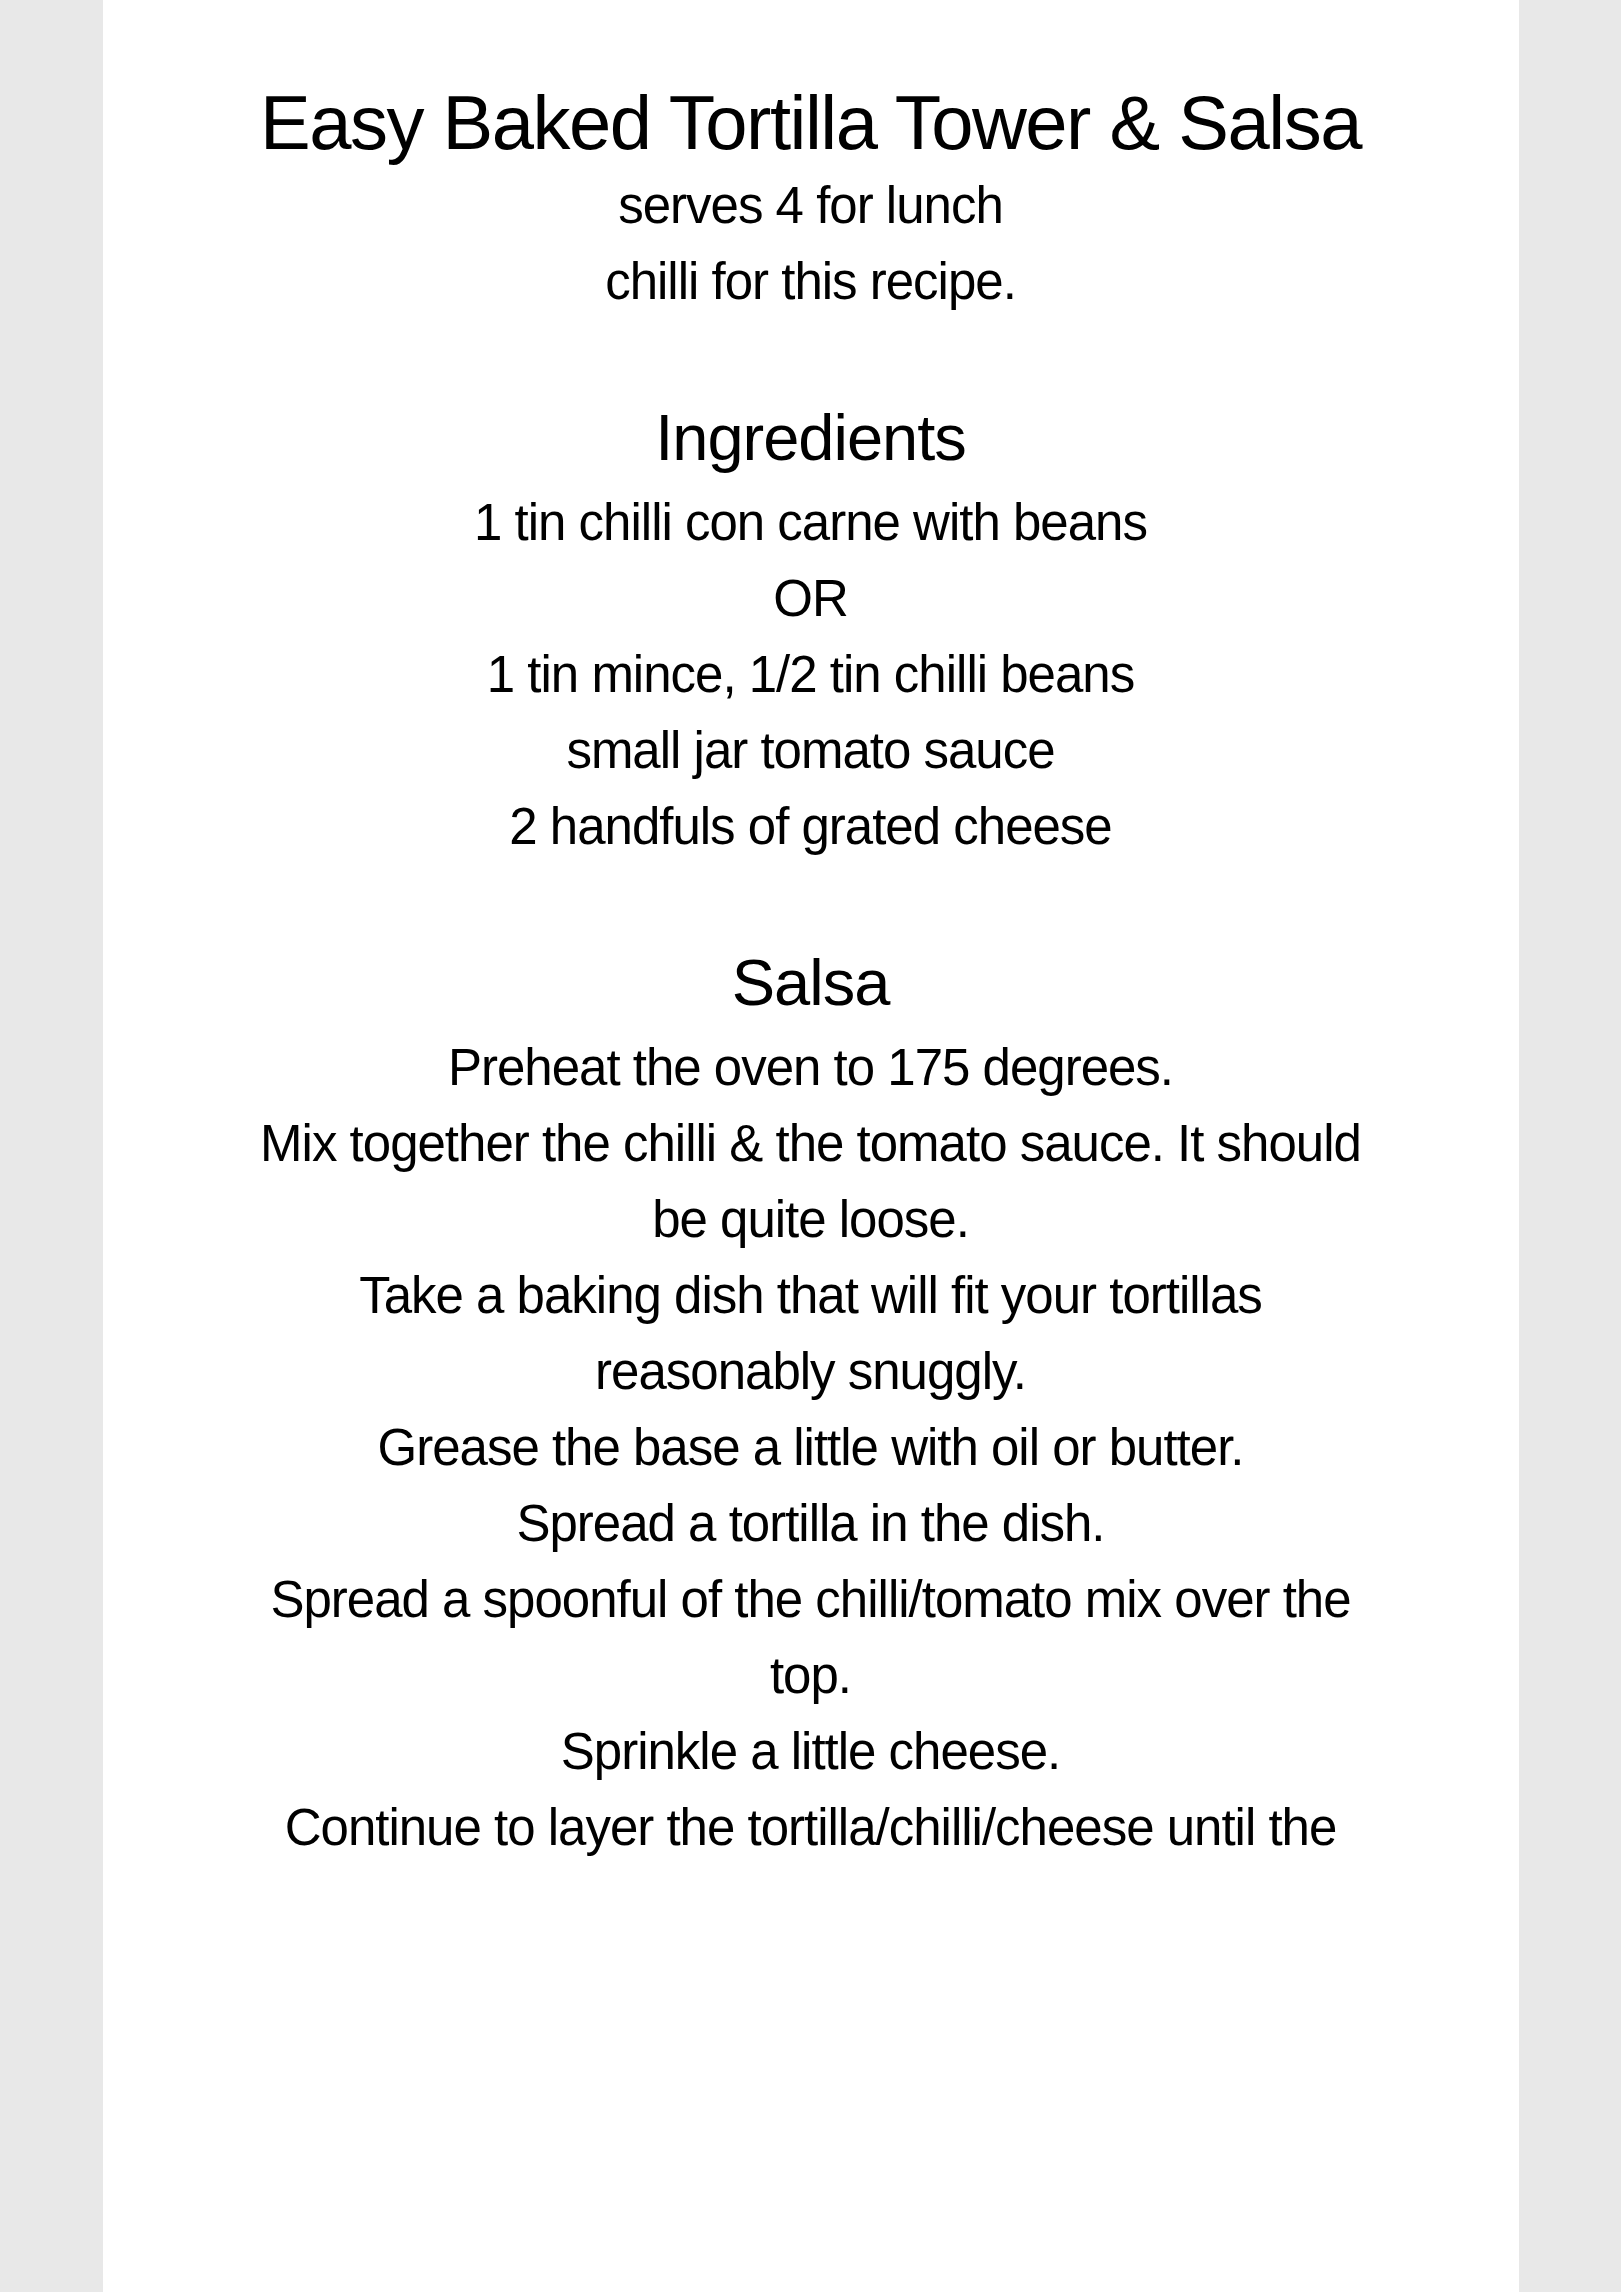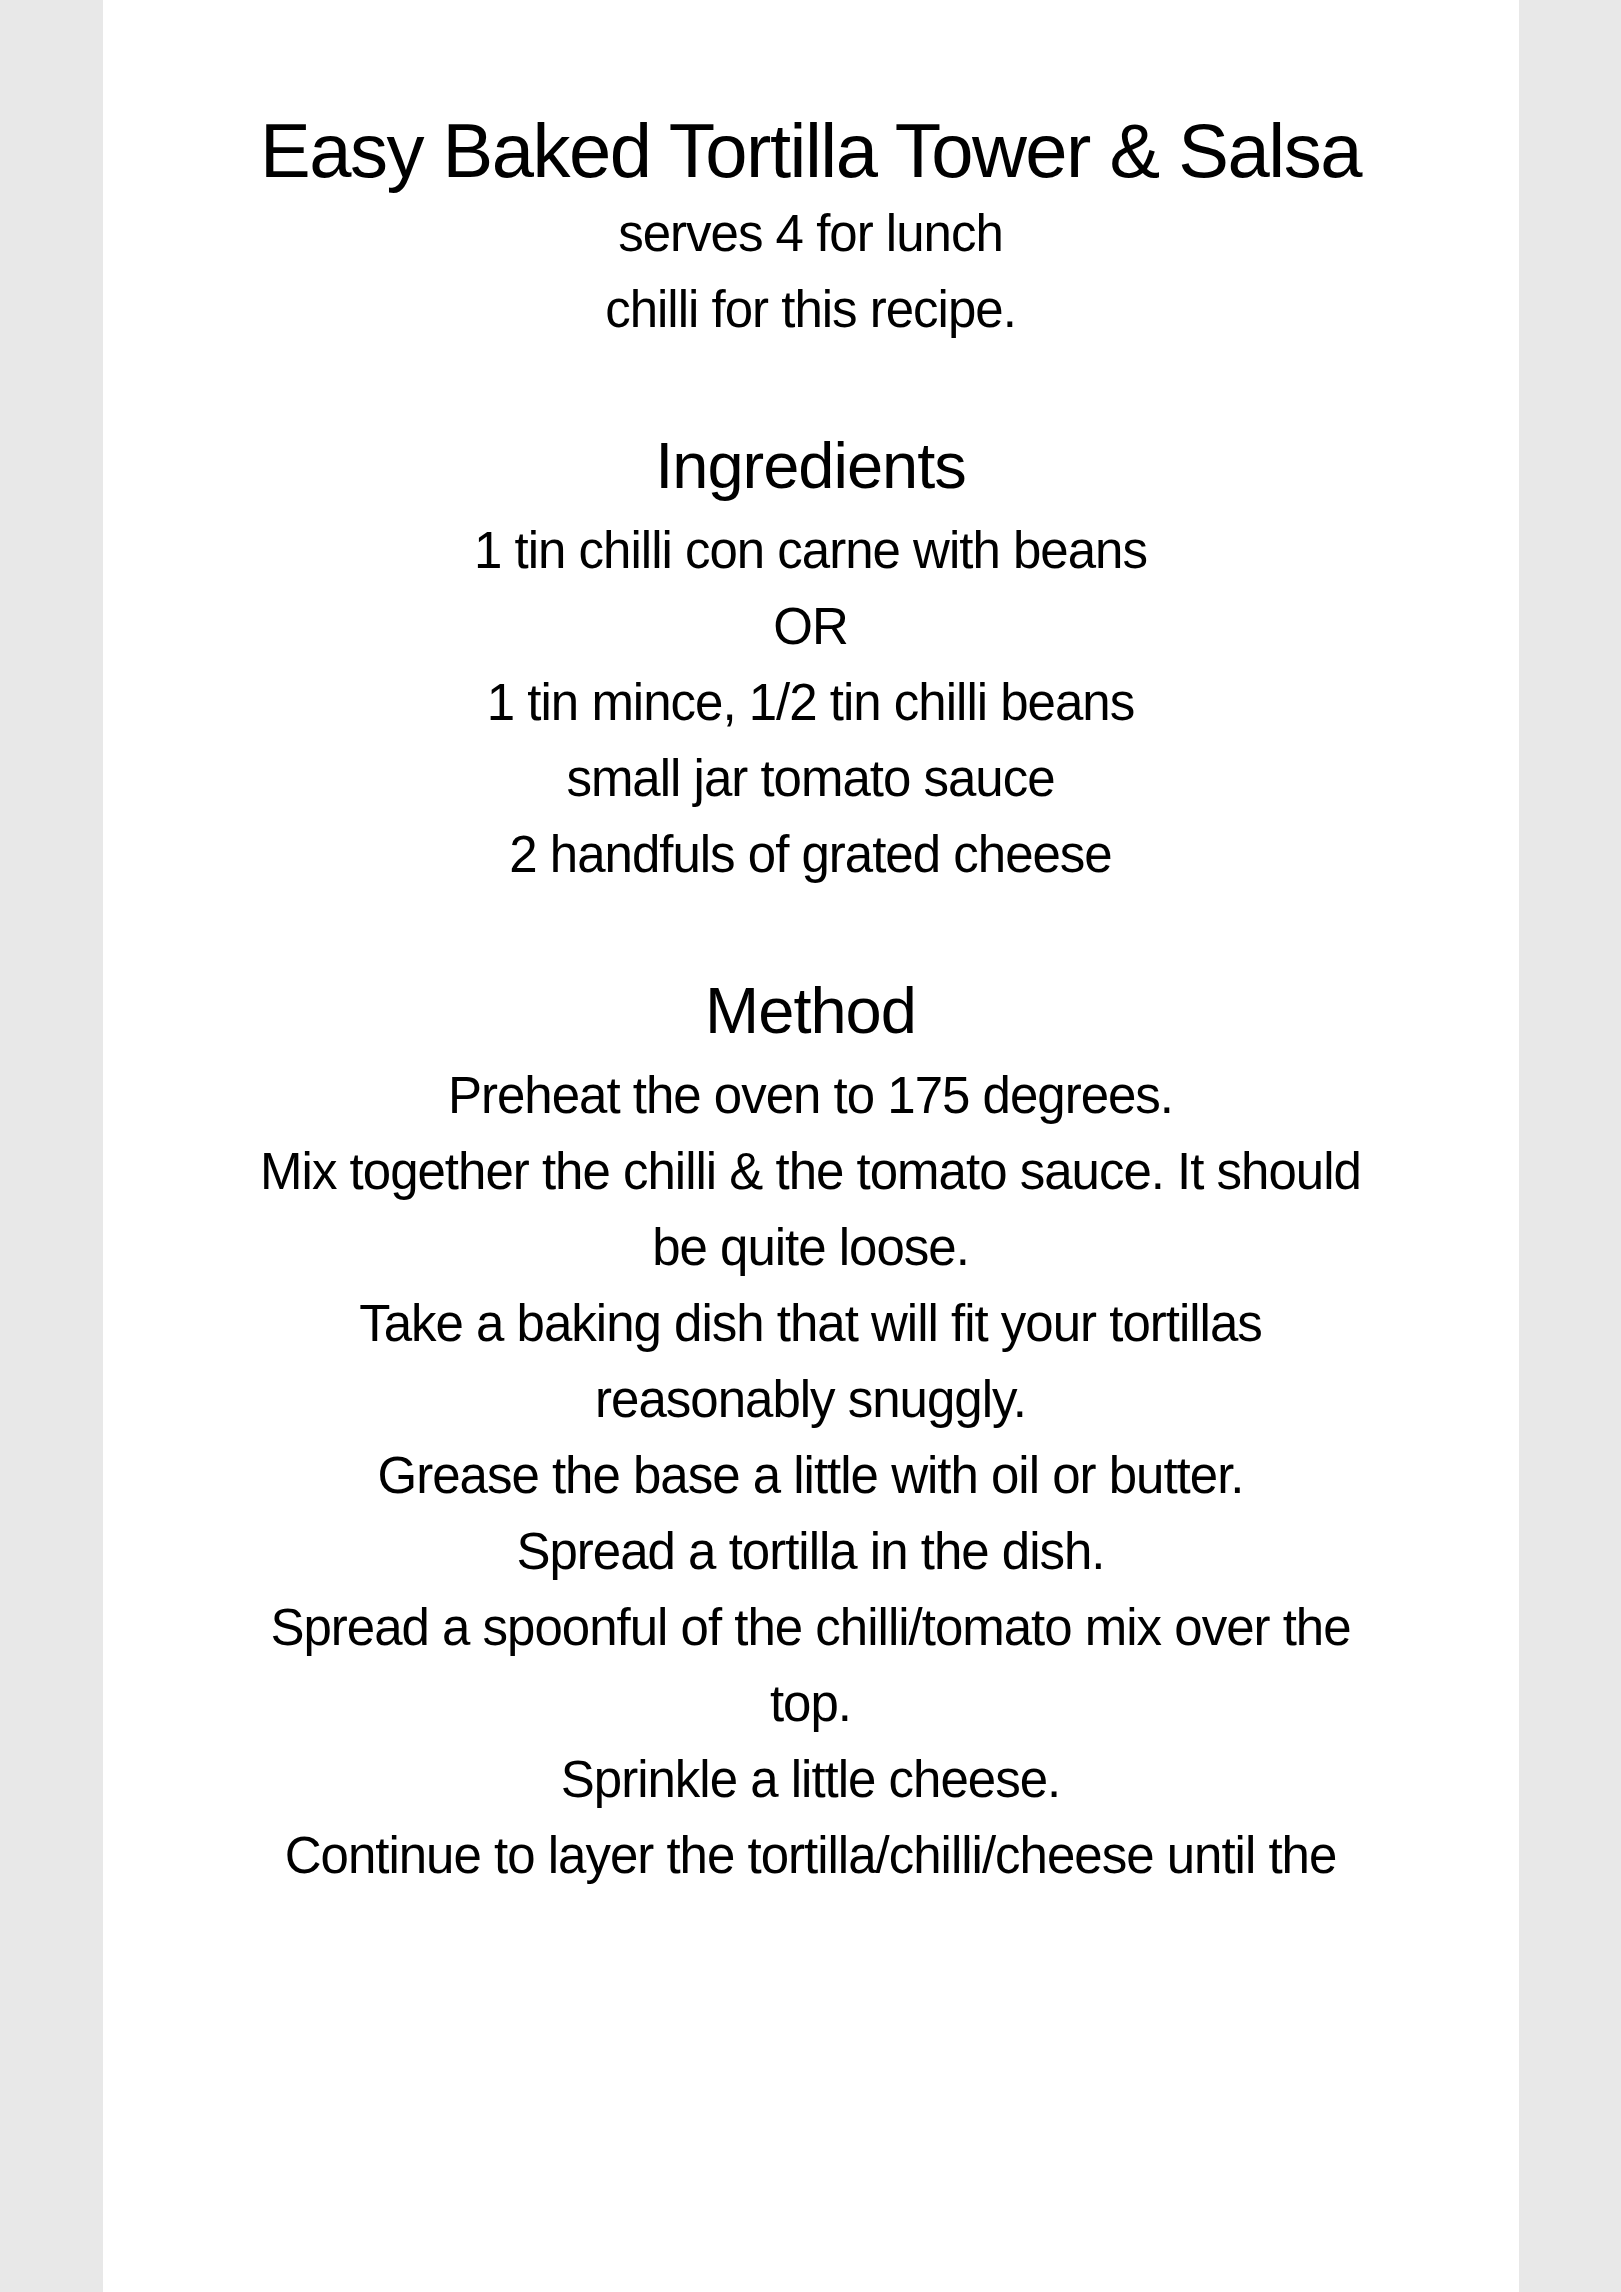--- a/index.html
+++ b/index.html
@@ -7,21 +7,21 @@
     padding: 0;
     background: #e8e8e8;
   }
   .page {
     position: relative;
     width: 1416px;
     height: 2293px;
     margin: 0 auto;
     background: #ffffff;
     box-sizing: border-box;
-    padding: 106px 98px 0 98px;
+    padding: 78px 98px 0 98px;
     text-align: center;
     color: #000000;
     font-family: "Liberation Sans", sans-serif;
     overflow: hidden;
     
     letter-spacing: -1px;
     font-weight: 500;
   }
   .title {
     font-size: 76px;
@@ -52,21 +52,21 @@
   <div class="line">chilli for this recipe.</div>
 
   <div class="section-heading">Ingredients</div>
 
   <div class="line">1 tin chilli con carne with beans</div>
   <div class="line">OR</div>
   <div class="line">1 tin mince, 1/2 tin chilli beans</div>
   <div class="line">small jar tomato sauce</div>
   <div class="line">2 handfuls of grated cheese</div>
 
-  <div class="section-heading">Method</div>
+  <div class="section-heading">Salsa</div>
 
   <div class="line">Preheat the oven to 175 degrees.</div>
   <div class="line">Mix together the chilli &amp; the tomato sauce. It should</div>
   <div class="line">be quite loose.</div>
   <div class="line">Take a baking dish that will fit your tortillas</div>
   <div class="line">reasonably snuggly.</div>
   <div class="line">Grease the base a little with oil or butter.</div>
   <div class="line">Spread a tortilla in the dish.</div>
   <div class="line">Spread a spoonful of the chilli/tomato mix over the</div>
   <div class="line">top.</div>

